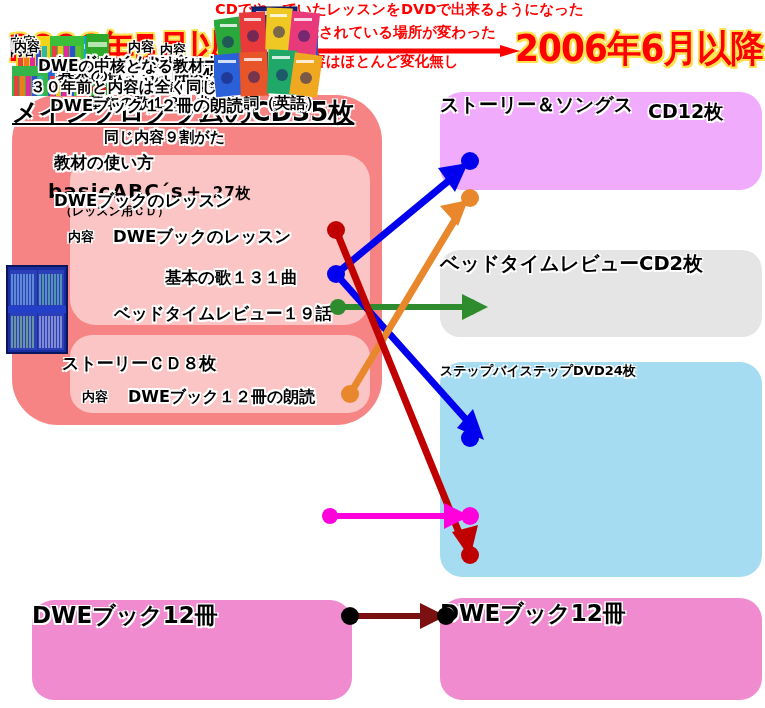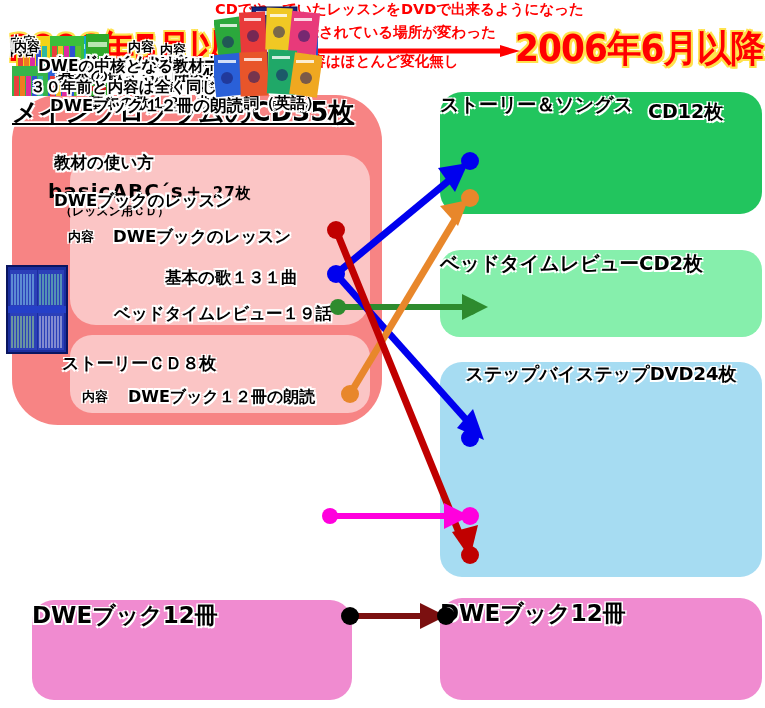--- a/index.html
+++ b/index.html
@@ -100,48 +100,48 @@
     background:#F08BD0; border-radius:22px;
   }
   #dl-title { left:90px; top:4px; font-size:23px; }
   #dl-naiyou { position:absolute; left:128px; top:38px; }
   #dl-i1 { position:absolute; left:148px; top:54px; font-size:15.5px; }
   #dl-i2 { position:absolute; left:122px; top:75px; font-size:15.5px; }
   #img-dl { position:absolute; left:-2px; top:28px; width:110px; height:72px; }
 
   
   #story-songs {
-    left:440px; top:92px; width:322px; height:122px;
-    background:#22c55e; border-radius:22px;
+    left:440px; top:92px; width:322px; height:98px;
+    background:#f0abfc; border-radius:22px;
   }
   #ss-title { left:24px; top:7px; font-size:19px; }
   #ss-count { position:absolute; left:208px; top:7px; font-size:19px; font-weight:900; color:#000;
               font-family:"DejaVu Sans","Liberation Sans",sans-serif;
               text-shadow:1.5px 1.5px 0 #fff,-1.5px 1.5px 0 #fff,1.5px -1.5px 0 #fff,-1.5px -1.5px 0 #fff;}
   #ss-naiyou { position:absolute; left:10px; top:42px; }
   #ss-i1 { position:absolute; left:56px; top:62px; font-size:16.5px; }
   #ss-i2 { position:absolute; left:50px; top:95px; font-size:16.5px; }
   #img-ss { position:absolute; left:236px; top:32px; width:82px; height:60px; }
 
   
   #bedtime {
     left:440px; top:250px; width:322px; height:87px;
-    background:#86efac; border-radius:20px;
+    background:#e5e5e5; border-radius:20px;
   }
   #bt-title { left:14px; top:4px; font-size:19.5px; }
   #bt-naiyou { position:absolute; left:10px; top:33px; }
   #bt-i1 { position:absolute; left:48px; top:52px; font-size:16.5px; }
   #img-bt { position:absolute; left:250px; top:6px; width:50px; height:76px; }
 
   
   #sbs-dvd {
     left:440px; top:362px; width:322px; height:215px;
     background:#A6DCF2; border-radius:22px;
   }
-  #sbs-title { left:14px; top:6px; font-size:18px;text-align:center; }
+  #sbs-title { left:14px; top:6px; font-size:13px; }
   #sbs-naiyou { position:absolute; left:12px; top:36px; }
   #sbs-i1 { position:absolute; left:58px; top:65px; font-size:16.5px; }
   #sbs-t2a { position:absolute; left:50px; top:104px; font-size:15px; }
   #sbs-t2b { position:absolute; left:104px; top:128px; font-size:15px; }
   #sbs-i3 { position:absolute; left:54px; top:152px; font-size:16.5px; }
   #sbs-i4 { position:absolute; left:54px; top:190px; font-size:16.5px; }
   #img-dvd { position:absolute; left:232px; top:32px; width:88px; height:52px; }
 
   
   #dwe-right {
@@ -373,20 +373,21 @@
     <circle cx="24" cy="57" r="6" fill="#E8D070"></circle>
     <rect x="20" y="24" width="9" height="11" fill="#C8A030"></rect>
     <rect x="20" y="61" width="9" height="11" fill="#C8A030"></rect>
   </svg>
 
   <div class="box" id="sbs-dvd">
     <div class="box-title" id="sbs-title">ステップバイステップDVD24枚</div>
   </div>
   <div class="lbl-naiyou" id="sbs-naiyou">内容</div>
   <div class="item" id="sbs-i1">基本の歌１３１曲</div>
+  <div class="item" id="sbs-t2b">同じ内容９割がた</div>
   <div class="item" id="sbs-i3">教材の使い方</div>
   <div class="item" id="sbs-i4">DWEブックのレッスン</div>
 
   <svg id="img-dvd" class="thumb" viewBox="0 0 88 52">
     <g>
       <rect x="1" y="2" width="6" height="48" fill="#F5E54A"></rect>
       <rect x="8" y="2" width="6" height="48" fill="#F0DC3C"></rect>
       <rect x="15" y="2" width="6" height="48" fill="#E8D830"></rect>
       <rect x="22" y="2" width="6" height="48" fill="#C8DC3C"></rect>
       <rect x="29" y="2" width="6" height="48" fill="#A8D83C"></rect>

